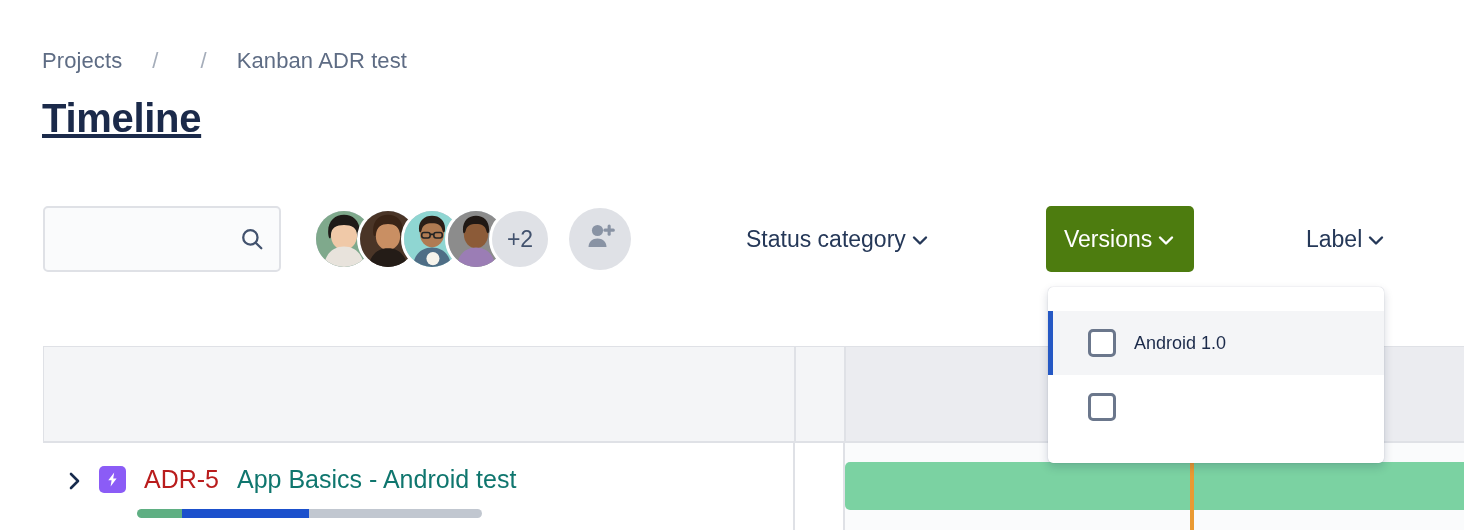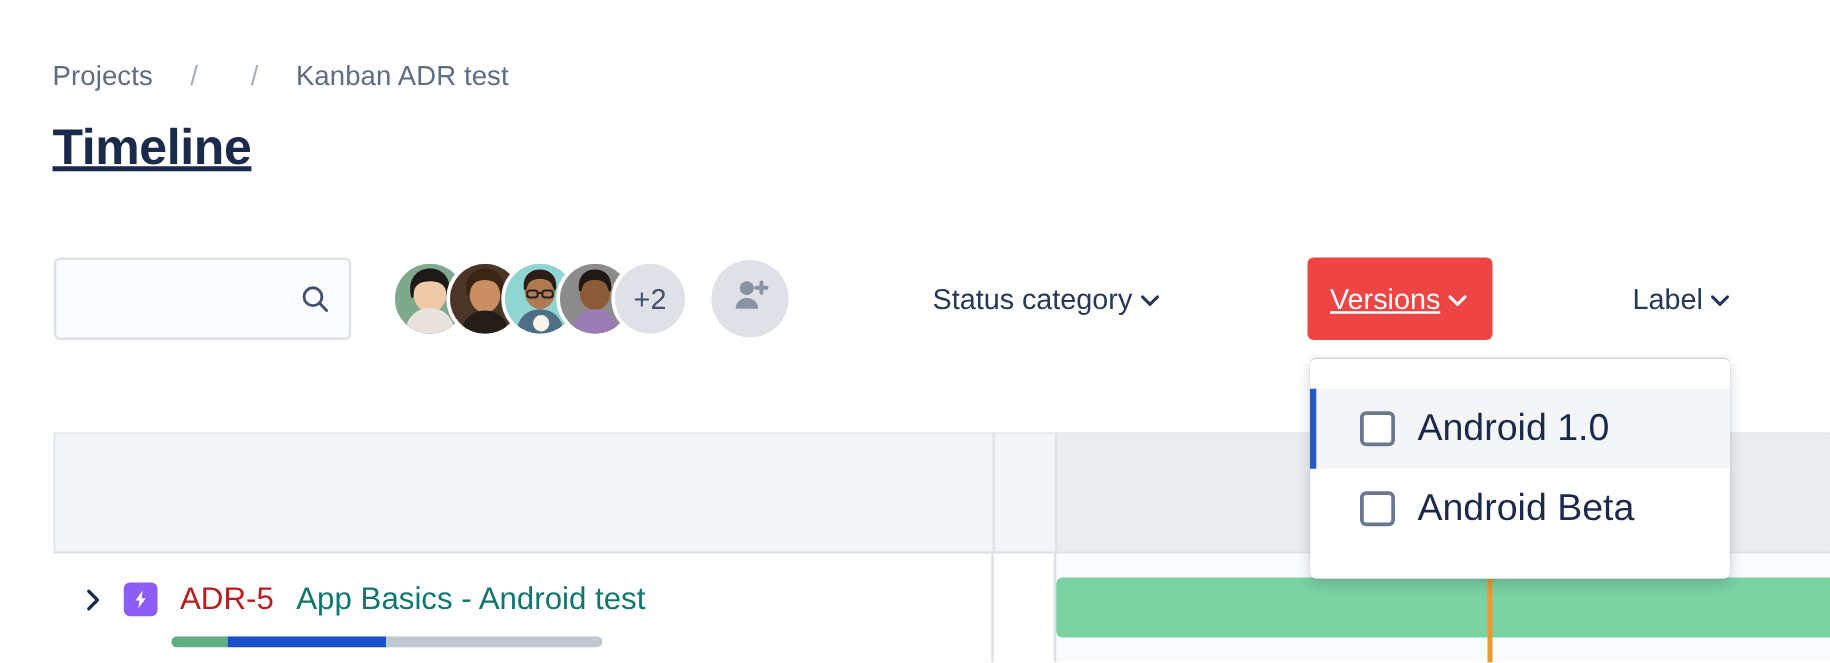--- a/index.html
+++ b/index.html
@@ -76,38 +76,38 @@
   }
 
   
   .filter-btn {
     position: absolute; top: 0; height: 66px;
     display: flex; align-items: center; gap: 4px;
     padding: 0 18px; border-radius: 5px;
     font-size: 23px; color: #253858; cursor: pointer;
     white-space: nowrap; background: transparent;
   }
-  .filter-btn.active { background: #ef4444; color: #ffffff; text-decoration: underline; }
+  .filter-btn.active { background: #4d7c0f; color: #ffffff; }
   .filter-status { left: 728px; }
   .filter-versions { left: 1046px; }
   .filter-label { left: 1288px; }
   .chev { display: inline-block; width: 20px; height: 20px; flex: none; }
 
   
   .dropdown {
     position: absolute; left: 1048px; top: 287px;
     width: 336px; height: 176px;
     background: #ffffff; border-radius: 5px;
     box-shadow: 0 4px 10px rgba(9,30,66,0.18), 0 0 1px rgba(9,30,66,0.28);
     padding-top: 24px; z-index: 40; overflow: hidden;
   }
   .dd-item {
     position: relative; height: 64px;
     display: flex; align-items: center; gap: 18px;
-    padding-left: 40px; font-size: 30px; color: #1B2A4A;
+    padding-left: 40px; font-size: 18px; color: #1B2A4A;
     cursor: pointer;
   }
   .dd-item.selected { background: #F4F5F7; }
   .dd-item.selected::before {
     content: ""; position: absolute; left: 0; top: 0;
     width: 5px; height: 100%; background: #2558C4;
   }
   .dd-check {
     width: 28px; height: 28px; border: 3px solid #6B778C;
     border-radius: 5px; background: #fff; flex: none;
@@ -317,17 +317,16 @@
   <div class="tl-bar" style="background: rgb(123, 210, 162);"></div>
   <div class="today-line" style="background: rgb(234, 154, 51);"></div>
 
   <div class="dropdown">
     <div class="dd-item selected">
       <span class="dd-check"></span>
       <span>Android 1.0</span>
     </div>
     <div class="dd-item">
       <span class="dd-check"></span>
-      <span>Android Beta</span>
     </div>
   </div>
 
 </div>
 
 </body></html>

